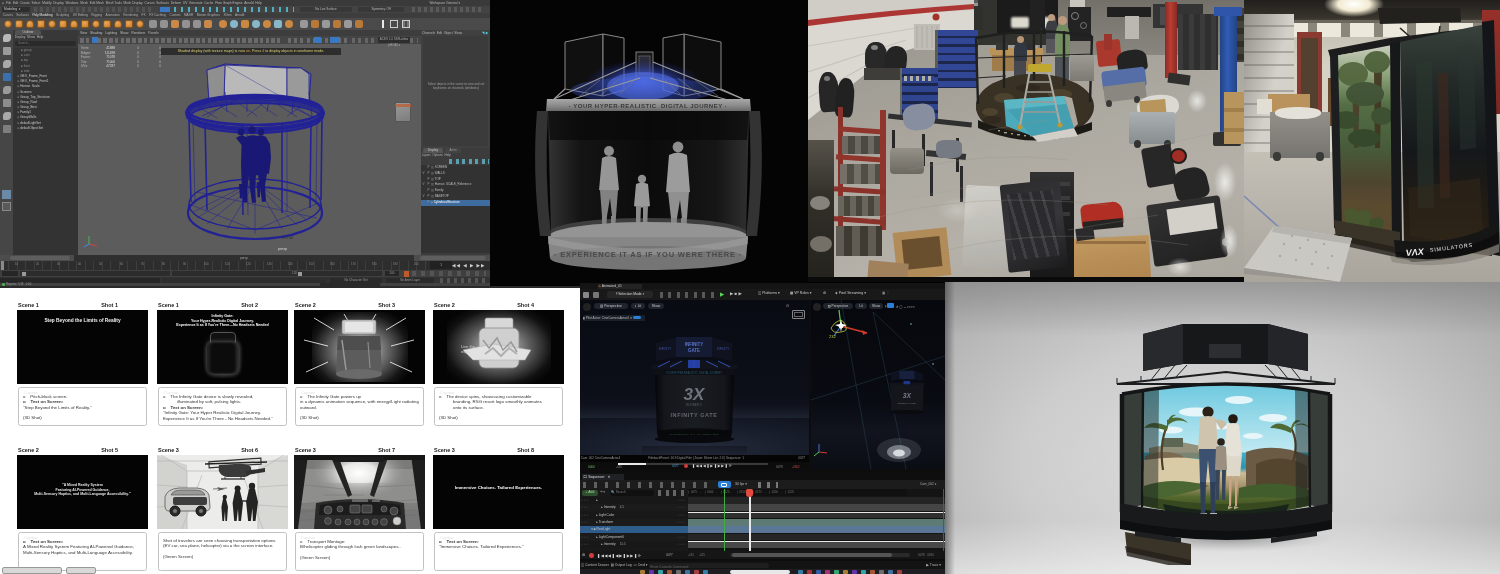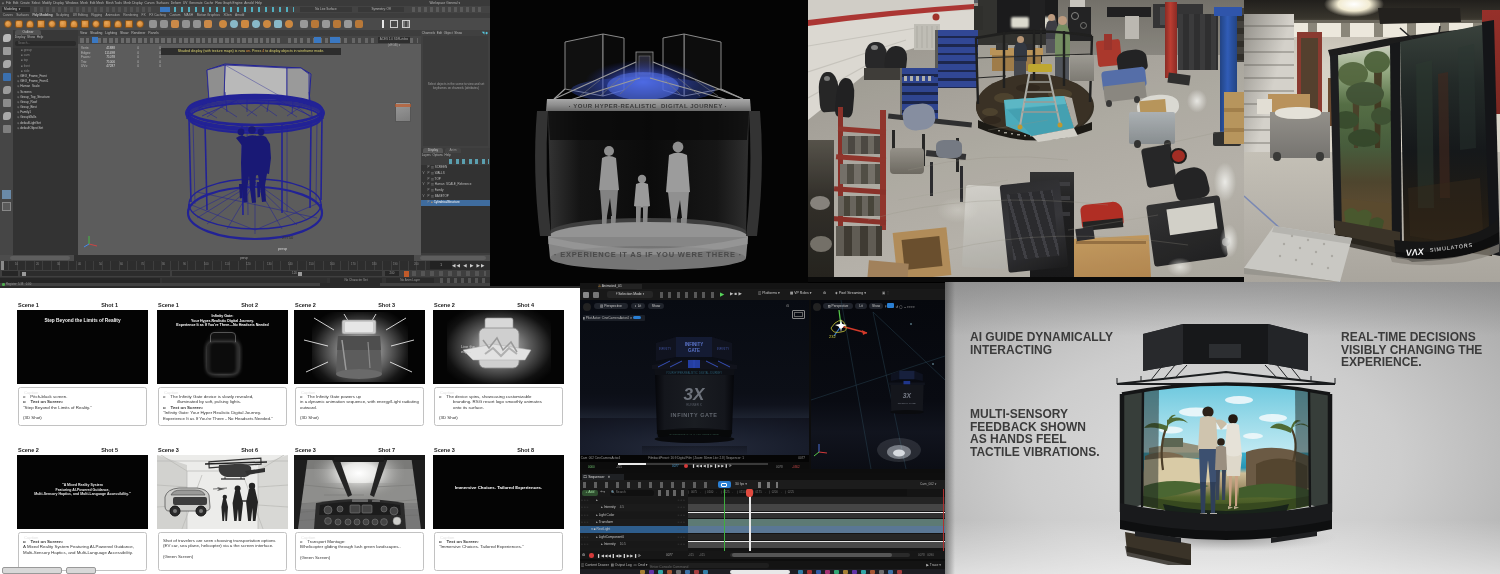--- a/index.html
+++ b/index.html
@@ -1230,23 +1230,20 @@
         <div class="abs" style="left:114px;top:1px;width:4.5px;height:3.5px;background:#d44a4a;border-radius:1px;opacity:0.75;"></div>
         <div class="abs" style="left:123px;top:1px;width:4.5px;height:3.5px;background:#3a9fd4;border-radius:1px;opacity:0.75;"></div>
       </div>
   </div>
   <div id="marketing" class="abs">
     <div class="abs" style="left:0;top:0;width:555px;height:292px;background:
       radial-gradient(ellipse 420px 260px at 48% 62%, #dddddd 0%, #cdcdcd 45%, #b5b5b5 78%, #a4a4a4 100%);"></div>
     <div class="abs" style="left:0;top:0;width:555px;height:60px;background:linear-gradient(180deg, rgba(120,120,120,0.5), rgba(120,120,120,0) 90%);"></div>
     <div class="abs" style="left:0;top:232px;width:555px;height:60px;background:linear-gradient(0deg, rgba(255,255,255,0.55), rgba(255,255,255,0) 90%);"></div>
     <div class="abs" style="left:0;top:0;width:10px;height:292px;background:linear-gradient(90deg, rgba(60,60,60,0.55), rgba(60,60,60,0));"></div>
-    <div class="mk-txt" style="left:25px;top:49px;">AI GUIDE DYNAMICALLY<br>INTERACTING</div>
-    <div class="mk-txt" style="left:396px;top:49px;">REAL-TIME DECISIONS<br>VISIBLY CHANGING THE<br>EXPERIENCE.</div>
-    <div class="mk-txt" style="left:25px;top:126px;">MULTI-SENSORY<br>FEEDBACK SHOWN<br>AS HANDS FEEL<br>TACTILE VIBRATIONS.</div>
     <svg class="abs" style="left:166px;top:38px;" width="230" height="245" viewBox="0 0 230 245">
       <defs>
         <radialGradient id="mshad" cx="0.5" cy="0.5" r="0.5">
             <stop offset="0" stop-color="#939393"></stop>
             <stop offset="0.6" stop-color="#b5b5b5" stop-opacity="0.55"></stop>
             <stop offset="1" stop-color="#c8c8c8" stop-opacity="0"></stop>
           </radialGradient>
         <linearGradient id="msky" x1="0" y1="0" x2="0" y2="1">
             <stop offset="0" stop-color="#6cc8de"></stop>
             <stop offset="0.3" stop-color="#9edcea"></stop>

